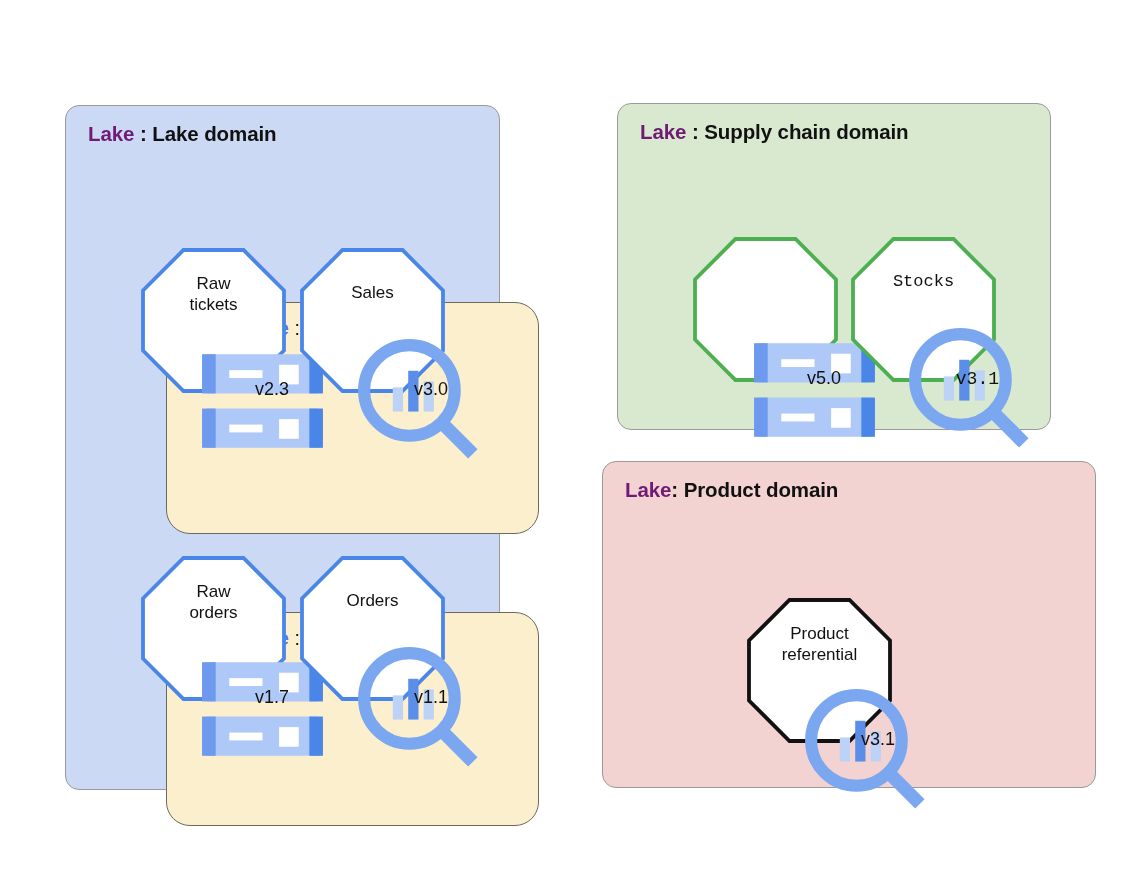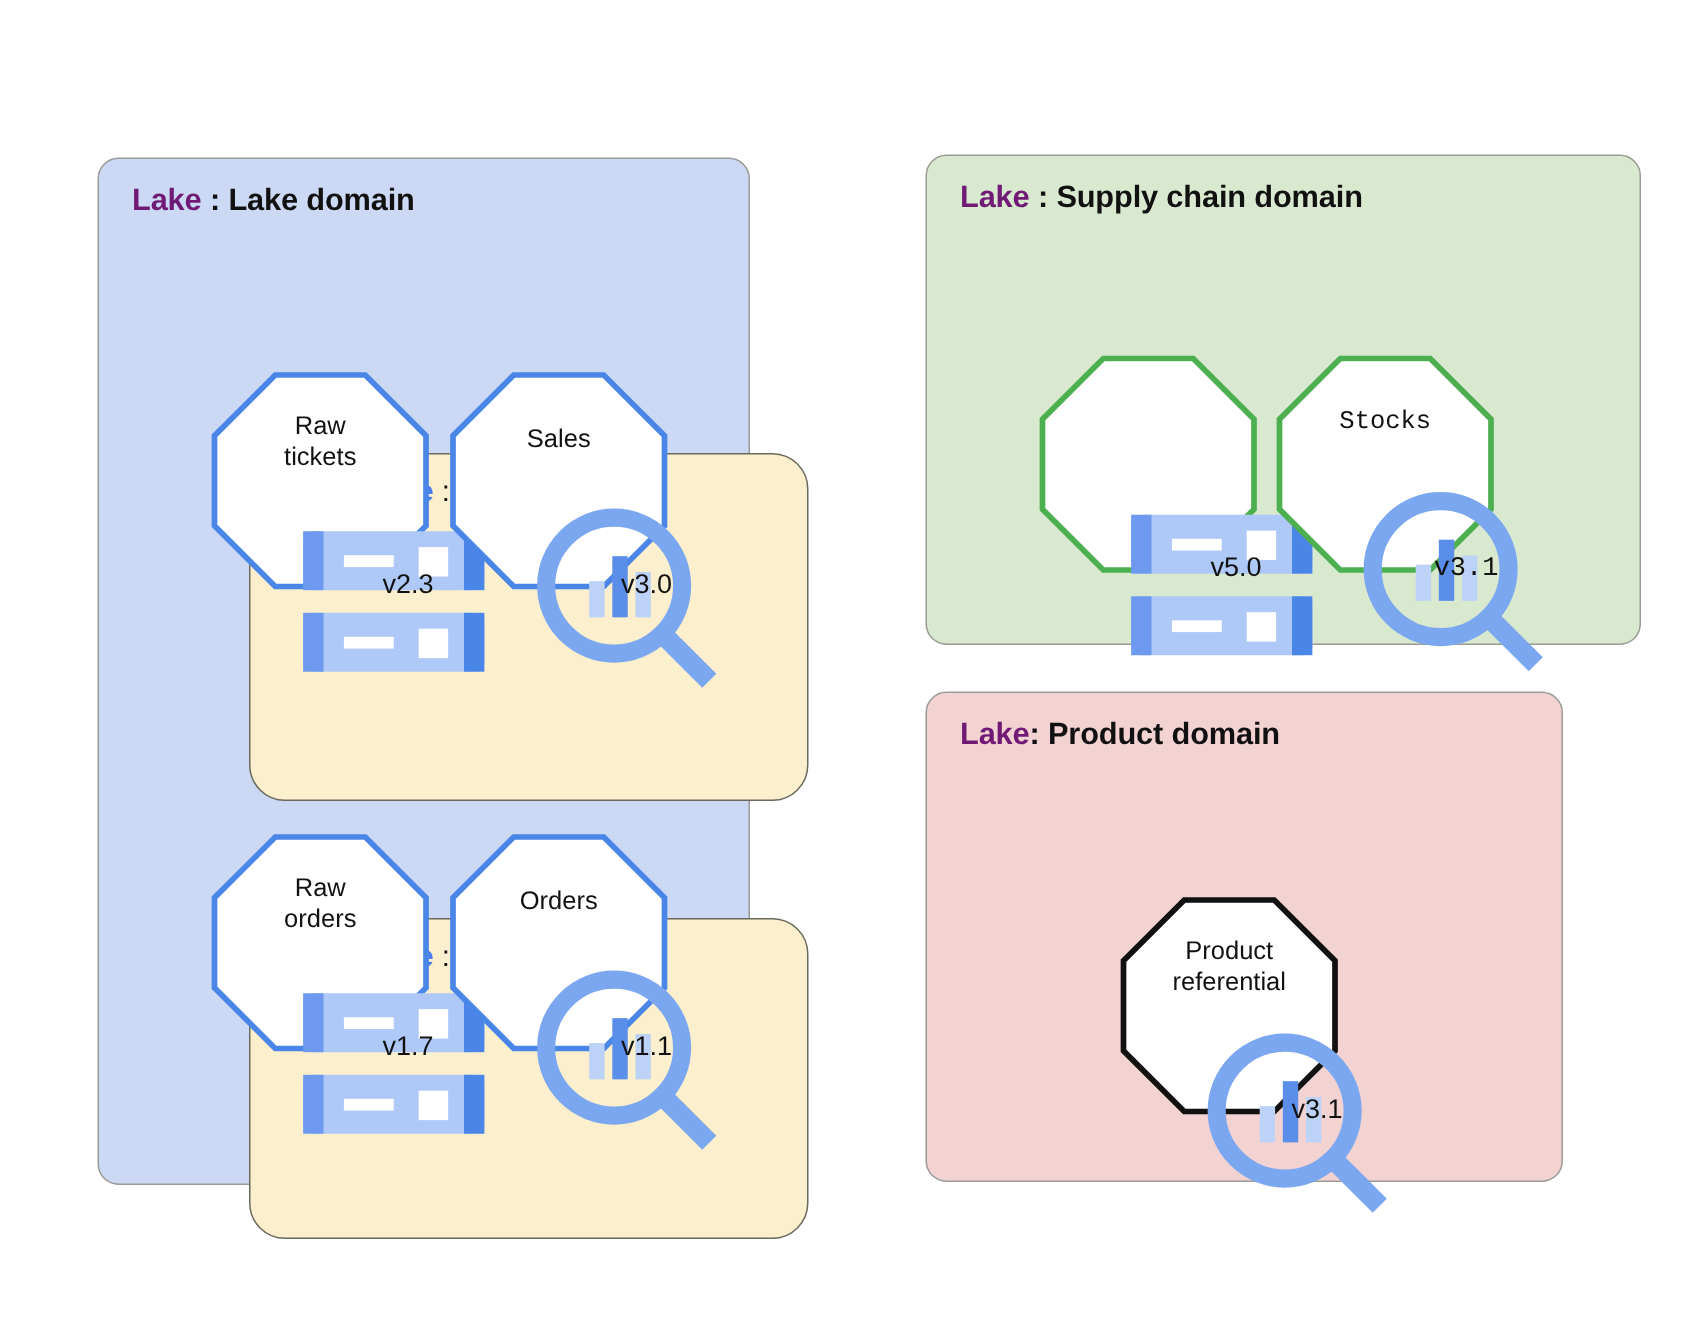--- a/index.html
+++ b/index.html
@@ -37,22 +37,22 @@
     color: #111111;
     white-space: nowrap;
     letter-spacing: -0.1px;
   }
   .lake-title .kw {
     color: #701a75;
     font-weight: bold;
   }
 
   #lake-sales      { left: 65px;  top: 105px; width: 435px; height: 685px; background: #ccd9f4; }
-  #lake-supply     { left: 617px; top: 103px; width: 477px; height: 327px; background: #d9e9cf; padding-left: 28px; }
-  #lake-product    { left: 617px; top: 461px; width: 425px; height: 327px; background: #f3d2d2; text-align: center; }
+  #lake-supply     { left: 617px; top: 103px; width: 434px; height: 327px; background: #d9e9cf; padding-left: 28px; }
+  #lake-product    { left: 602px; top: 461px; width: 494px; height: 327px; background: #f3d2d2; text-align: center; }
 
   
   .zone {
     position: absolute;
     background: #fcefcd;
     border: 1.8px solid #6b6a5e;
     border-radius: 24px;
     box-sizing: border-box;
   }
   .zone-title {

